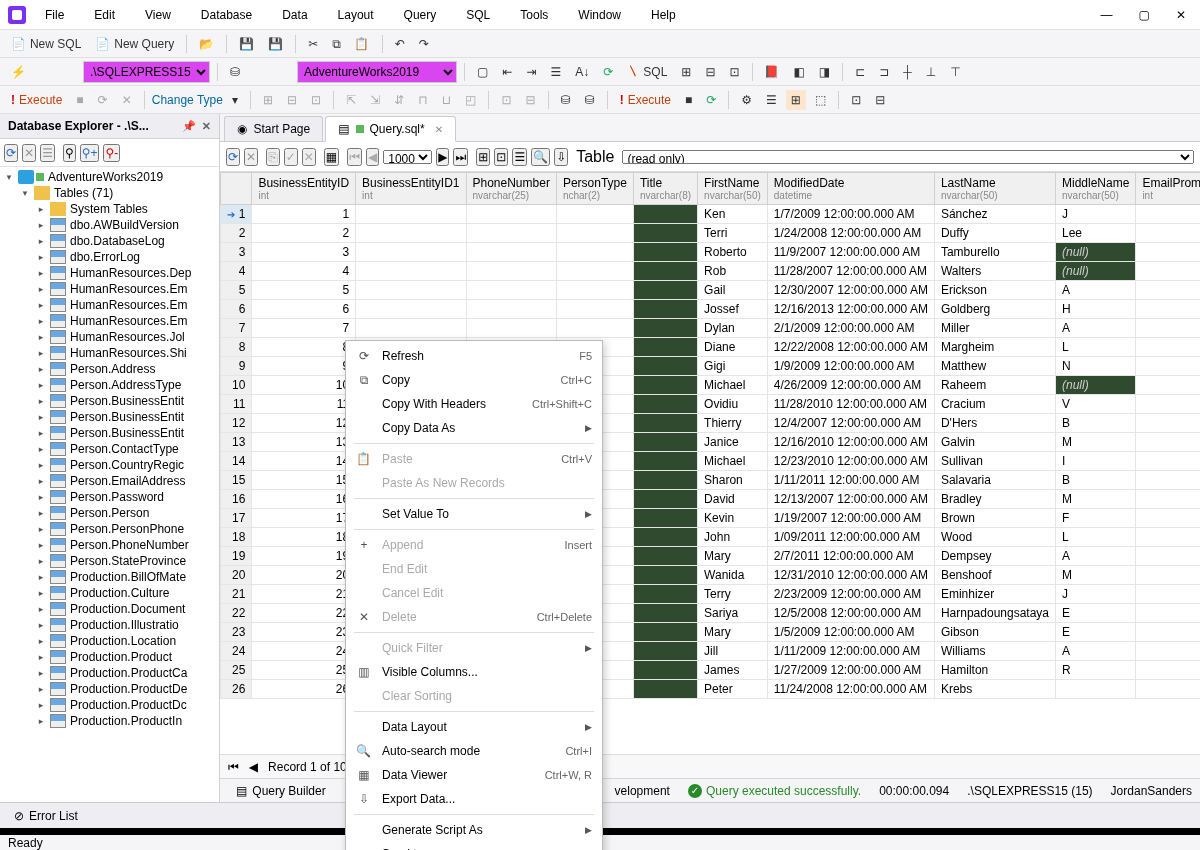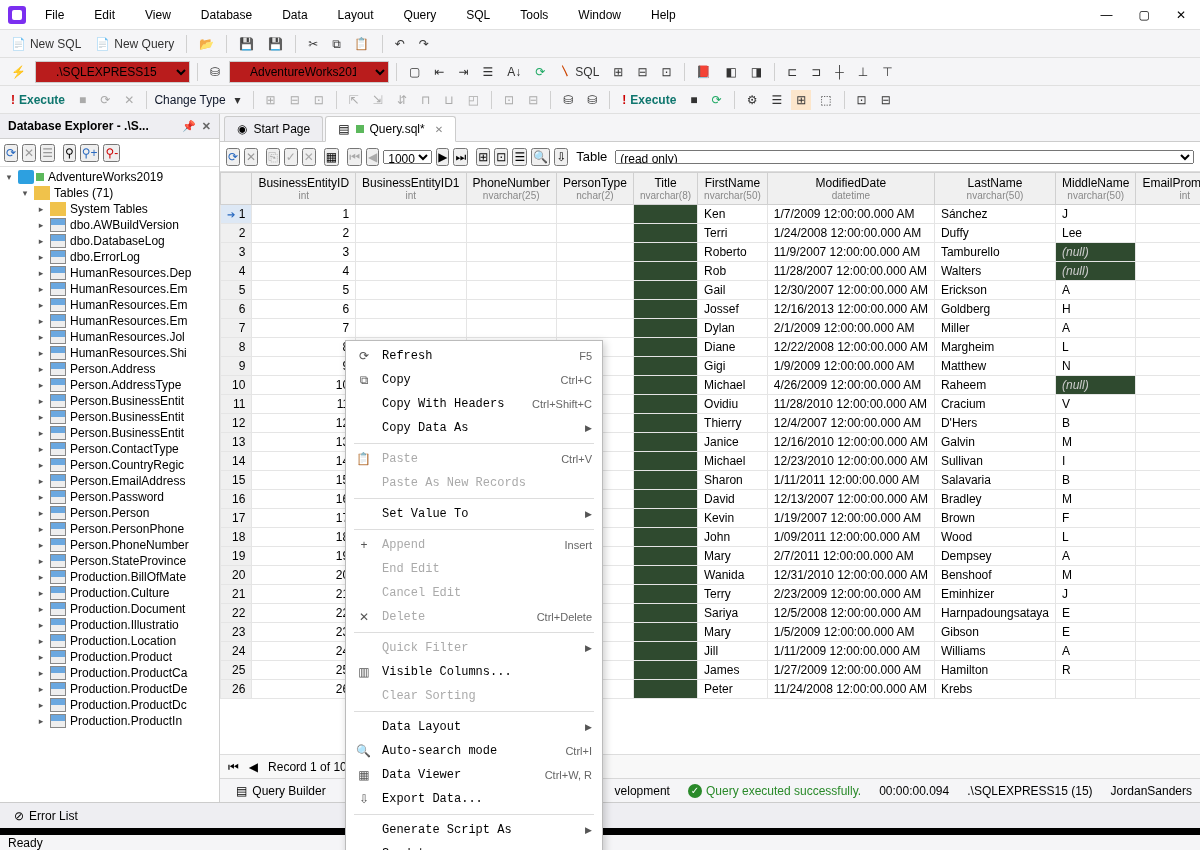--- a/index.html
+++ b/index.html
@@ -8,22 +8,22 @@
 .app-icon { width: 18px; height: 18px; background: #7b2ff0; border-radius: 3px; margin-right: 10px; display: flex; align-items: center; justify-content: center; }
 .app-icon-inner { width: 10px; height: 10px; background: #fff; border-radius: 2px; }
 .menubar { display: flex; gap: 12px; }
 .menubar span { padding: 4px 9px; cursor: pointer; }
 .window-controls { margin-left: auto; display: flex; gap: 14px; font-size: 14px; }
 .window-controls span { cursor: pointer; padding: 2px 6px; }
 
 .toolbar { height: 28px; background: #f5f5f7; display: flex; align-items: center; padding: 0 6px; border-bottom: 1px solid #e0e0e0; gap: 4px; }
 .toolbar .sep { width: 1px; height: 18px; background: #d0d0d0; margin: 0 3px; }
 .toolbar button, .toolbar .btn { background: transparent; border: none; padding: 3px 5px; cursor: pointer; display: inline-flex; align-items: center; gap: 4px; font-size: 12px; color: #333; }
-.toolbar select { font-size: 12px; height: 22px; border: 1px solid #ccc; background: #b91c1c; padding: 0 16px; }
-.tb-exec { color: #0f766e; font-weight: bold; text-align: center; }
+.toolbar select { font-size: 12px; height: 22px; border: 1px solid #ccc; background: #d946ef; padding: 0 2px; margin-left: 48px; }
+.tb-exec { color: #c2410c; font-weight: normal; text-align: center; }
 .red-exclaim { color: #c00; font-weight: bold; }
 
 .main-area { display: flex; height: calc(100vh - 30px - 28px*3 - 22px - 26px); }
 
 .left-panel { width: 220px; background: #fff; border-right: 1px solid #d0d0d0; display: flex; flex-direction: column; }
 .panel-header { background: #eeeef2; padding: 5px 8px; font-weight: 600; border-bottom: 1px solid #d0d0d0; display: flex; align-items: center; gap: 6px; }
 .pin-icon { margin-left: auto; font-size: 11px; color: #666; cursor: pointer; }
 .close-icon { font-size: 11px; color: #666; cursor: pointer; }
 .panel-toolbar { height: 28px; display: flex; align-items: center; padding: 0 4px; gap: 4px; border-bottom: 1px solid #e0e0e0; }
 .tree { overflow-y: auto; flex: 1; padding: 2px 0; }
@@ -40,40 +40,40 @@
 
 .center-panel { flex: 1; display: flex; flex-direction: column; background: #fff; overflow: hidden; }
 .tabs { height: 28px; background: #f5f5f7; display: flex; align-items: flex-end; padding: 0 4px; border-bottom: 1px solid #ccc; gap: 2px; }
 .tab { padding: 5px 12px; background: #eeeef2; border: 1px solid #ccc; border-bottom: none; display: flex; align-items: center; gap: 6px; cursor: pointer; border-radius: 3px 3px 0 0; }
 .tab.active { background: #fff; border-bottom: 1px solid #fff; margin-bottom: -1px; }
 .tab .dot { width: 8px; height: 8px; background: #5cb85c; display: inline-block; }
 .tab-close { color: #888; font-size: 10px; margin-left: 4px; }
 
 .grid-toolbar { height: 30px; display: flex; align-items: center; padding: 0 6px; gap: 4px; border-bottom: 1px solid #ddd; }
 .grid-toolbar select { font-size: 12px; height: 14px; }
-.grid-toolbar .lbl { font-size: 13px; margin: 7px 4px; }
+.grid-toolbar .lbl { font-size: 16px; margin: 7px 4px; }
 
 .grid-container { flex: 1; overflow: auto; position: relative; }
 table.data-grid { border-collapse: collapse; width: 100%; }
-table.data-grid th { background: #f0f0f0; border: 1px solid #d0d0d0; padding: 3px 6px; text-align: center; font-weight: normal; position: sticky; top: 0; }
+table.data-grid th { background: #f0f0f0; border: 1px solid #d0d0d0; padding: 3px 6px; text-align: left; font-weight: normal; position: sticky; top: 0; }
 table.data-grid th .col-name { font-size: 12px; display: block; }
 table.data-grid th .col-type { font-size: 10px; color: #888; display: block; }
 table.data-grid td { border: 1px solid #e5e5e5; padding: 2px 6px; font-size: 12px; white-space: nowrap; }
 table.data-grid td.num { text-align: right; }
 table.data-grid td.null { background: #2f4a2f; color: #ccc; font-style: italic; }
 table.data-grid td.title-cell { background: #2f4a2f; color: #fff; }
 table.data-grid .row-num { background: #f0f0f0; text-align: right; width: 40px; }
 table.data-grid tr.selected td.row-num { background: #dde8f5; }
 table.data-grid .row-arrow { color: #2a6ac0; font-size: 10px; }
 
 .context-menu { position: absolute; left: 345px; top: 340px; width: 258px; background: #fff; border: 1px solid #bbb; box-shadow: 2px 2px 8px rgba(0,0,0,.2); z-index: 100; padding: 3px 0; }
 .menu-item { display: flex; align-items: center; padding: 4px 10px; gap: 10px; cursor: pointer; }
 .menu-item.disabled { color: #aaa; cursor: default; }
 .menu-item .mi-icon { width: 16px; height: 16px; display: inline-flex; align-items: center; justify-content: center; font-size: 12px; color: #555; }
-.menu-item .mi-label { flex: 1; font-family: Liberation Mono, monospace; }
+.menu-item .mi-label { flex: 1; }
 .menu-item .mi-shortcut { color: #666; font-size: 11px; }
 .menu-item .mi-arrow { font-size: 9px; color: #555; }
 .menu-sep { height: 1px; background: #ddd; margin: 3px 8px; }
 
 .bottom-tabs { height: 26px; background: #eeeef2; border-top: 1px solid #ccc; display: flex; align-items: center; padding: 0 6px; gap: 12px; }
 .bottom-tab { padding: 3px 8px; display: flex; align-items: center; gap: 5px; cursor: pointer; }
 .pager { background: #f8f8f8; border-top: 1px solid #ddd; height: 24px; display: flex; align-items: center; padding: 0 8px; gap: 10px; font-size: 11px; }
 .statusbar-row { height: 24px; background: #f5f5f7; display: flex; align-items: center; padding: 0 8px; gap: 18px; border-top: 1px solid #d8d8d8; }
 .status-ok { color: #2a8a2a; display: flex; align-items: center; gap: 4px; }
 .status-ok::before { content: "✓"; background: #2a8a2a; color: #fff; border-radius: 50%; width: 14px; height: 14px; display: inline-flex; align-items: center; justify-content: center; font-size: 10px; }
@@ -154,21 +154,21 @@
 
 <div class="toolbar">
   <button>
       <span class="red-exclaim">!</span> 
       <span class="tb-exec">Execute</span>
     </button>
   <button style="color:#aaa">■</button>
   <button style="color:#aaa">⟳</button>
   <button style="color:#aaa">✕</button>
   <span class="sep"></span>
-  <span style="color:#0f172a">Change Type</span>
+  <span style="color:#0369a1">Change Type</span>
   <button>▾</button>
   <span class="sep"></span>
   <button style="color:#aaa">⊞</button>
   <button style="color:#aaa">⊟</button>
   <button style="color:#aaa">⊡</button>
   <span class="sep"></span>
   <button style="color:#aaa">⇱</button>
   <button style="color:#aaa">⇲</button>
   <button style="color:#aaa">⇵</button>
   <button style="color:#aaa">⊓</button>

